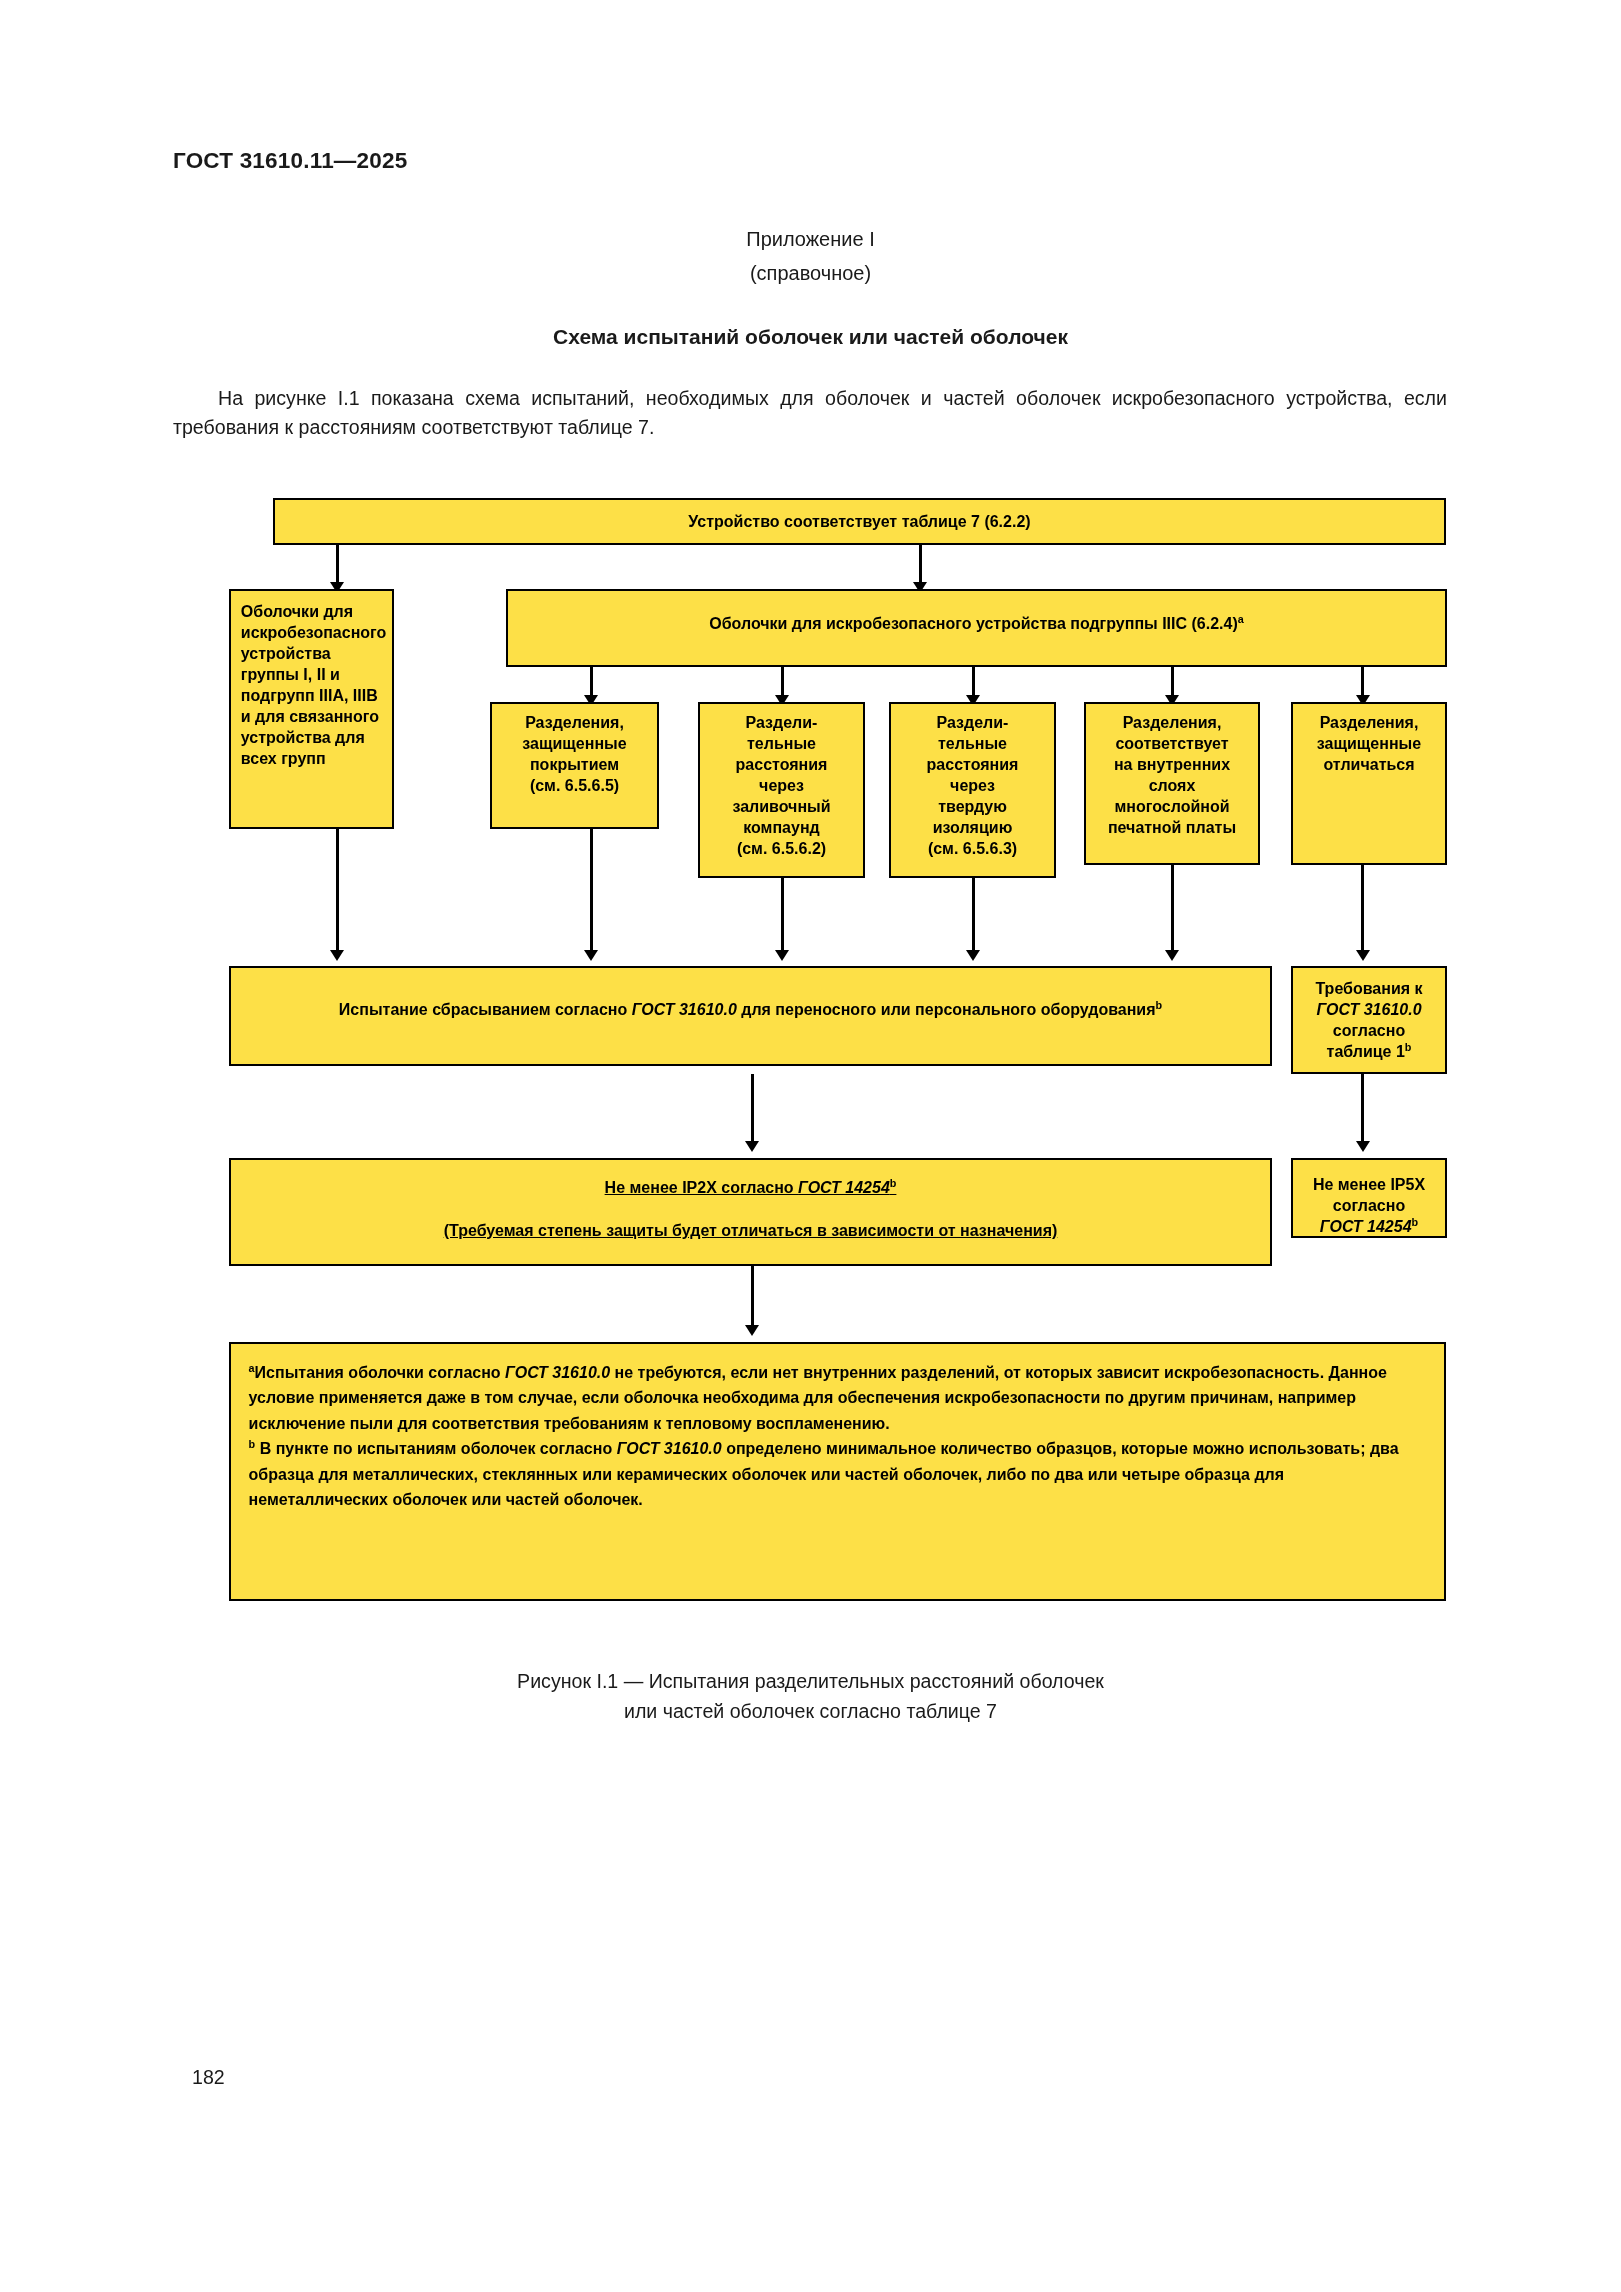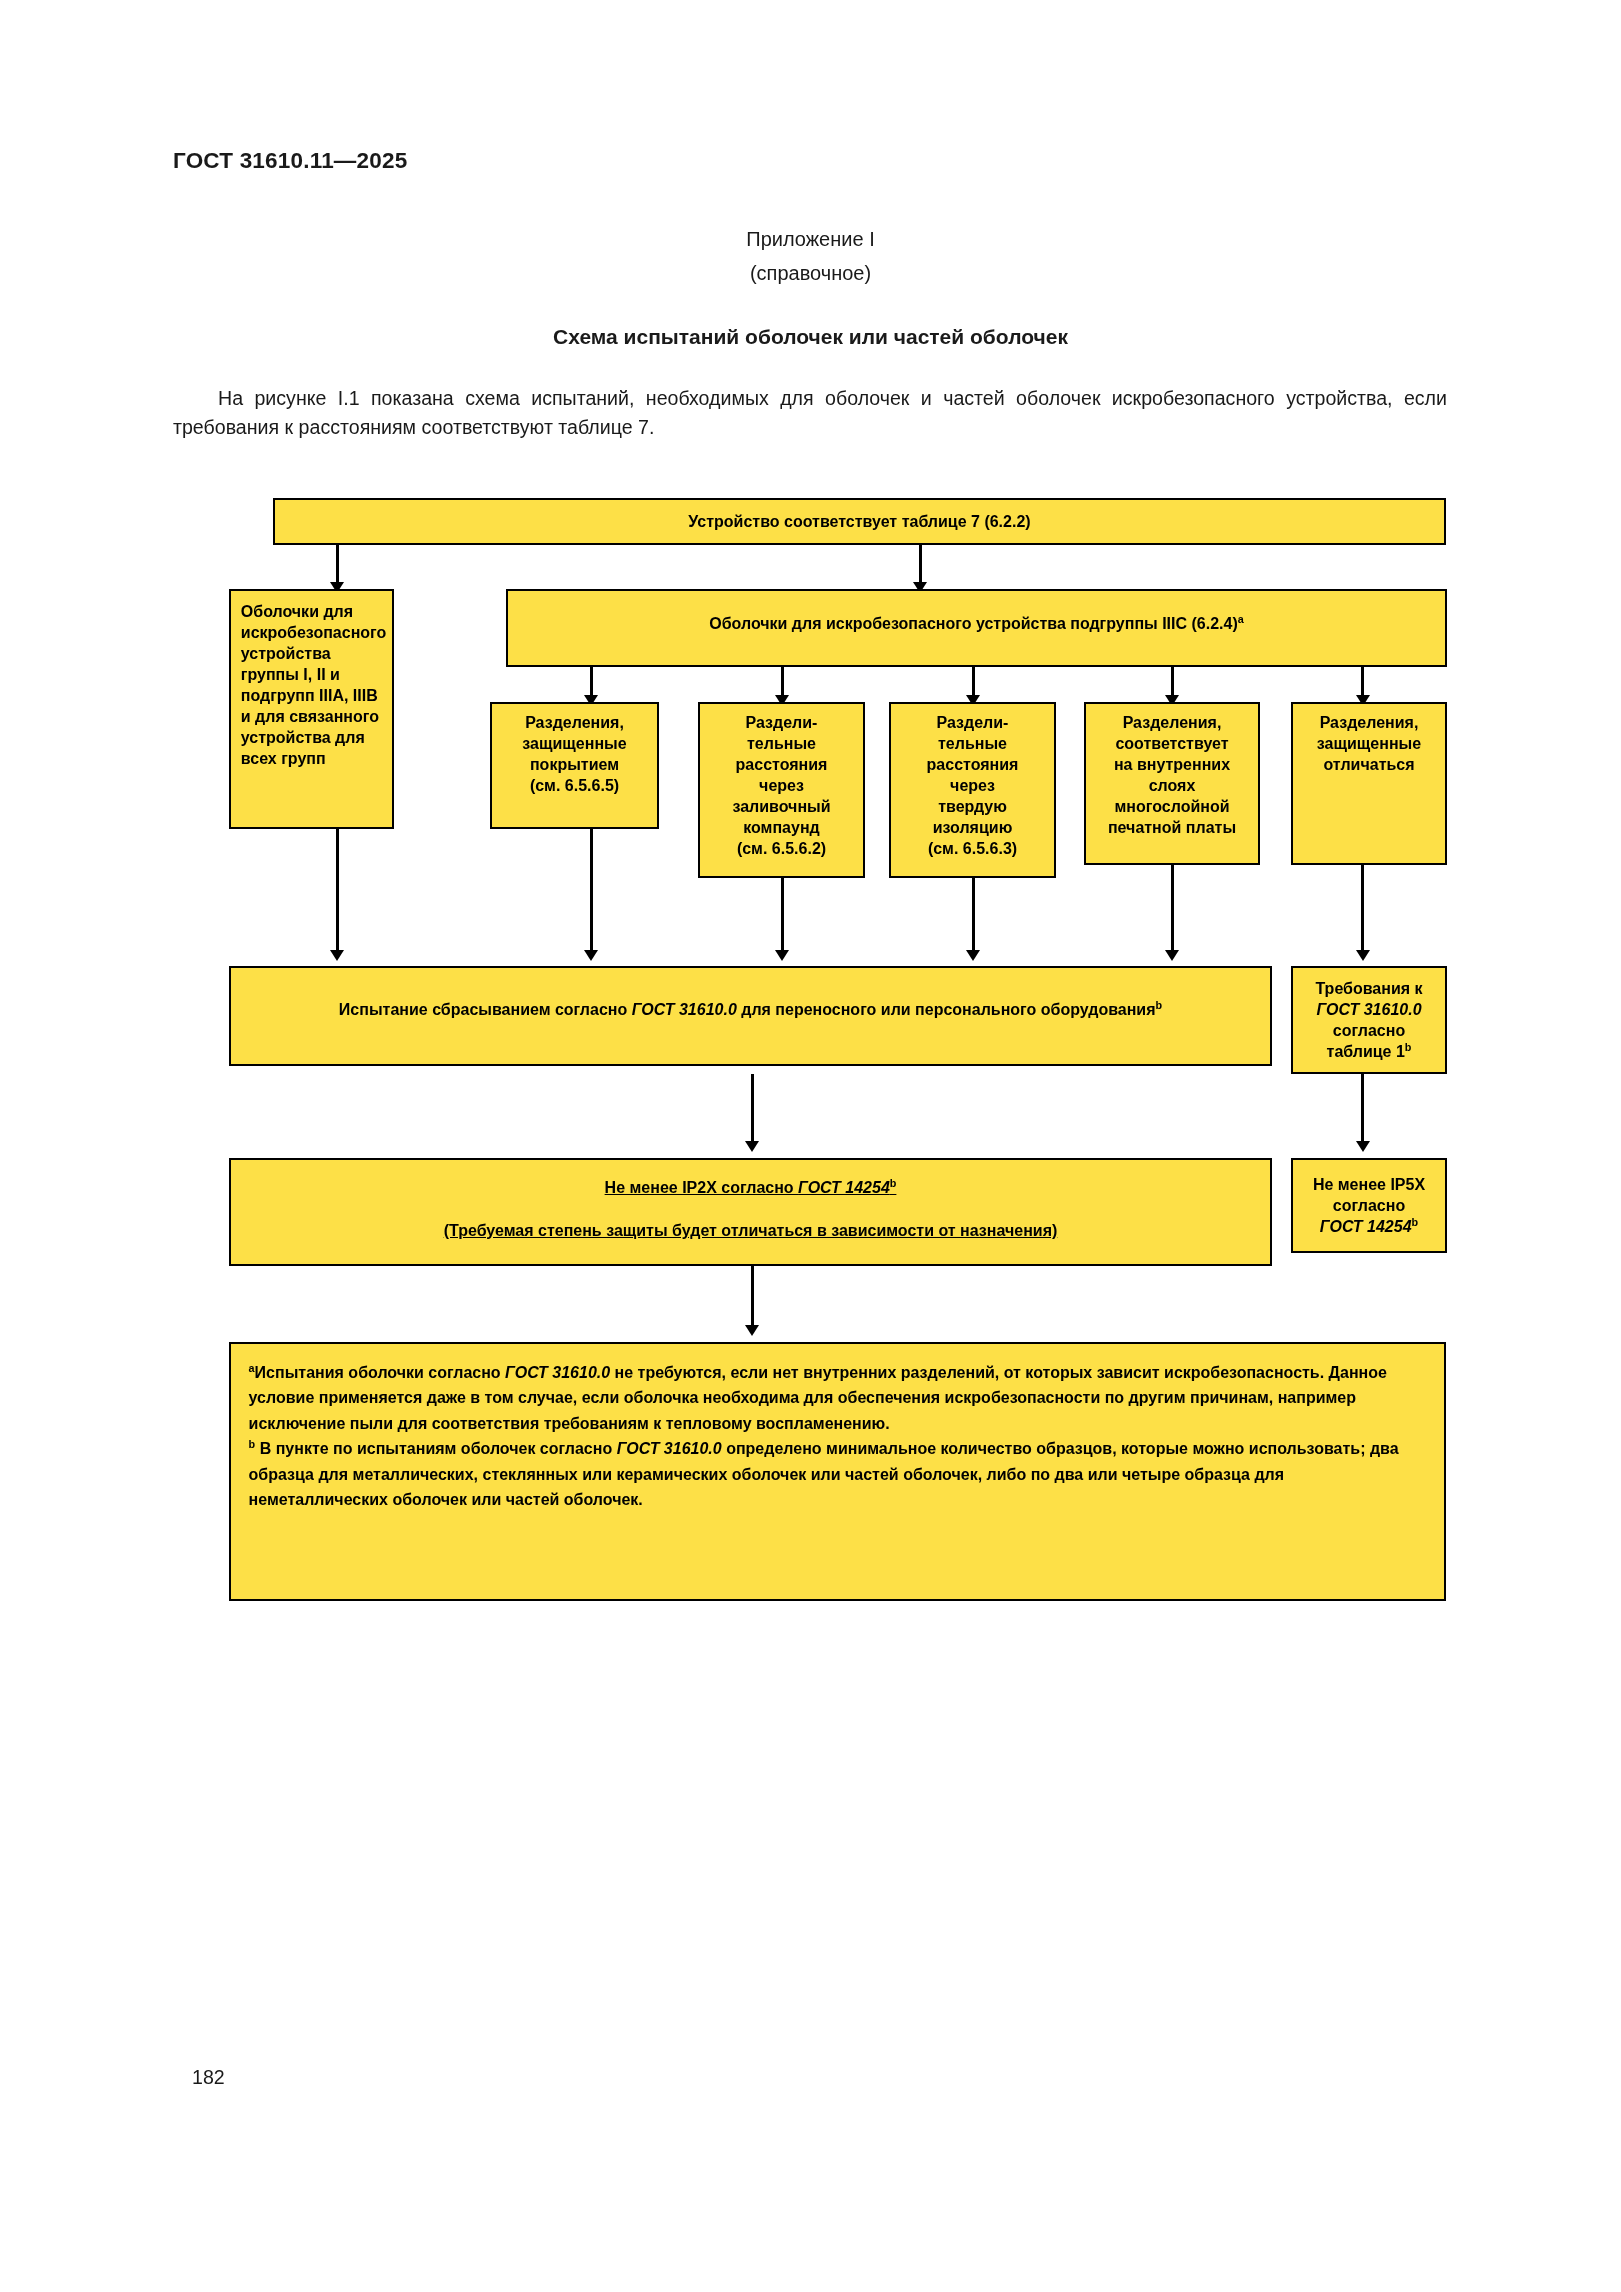--- a/index.html
+++ b/index.html
@@ -204,37 +204,41 @@
     <div class="ln vln" style="left:1361px;top:1074px;height:74px;"></div>
     <div class="arw" style="left:1356px;top:1141px;"></div>
 
     <div class="box c" style="left:229px;top:1158px;width:1043px;height:108px;">
       <div class="inner" style="padding-top:6px;line-height:43px;text-decoration:underline;">
         <div><span>Не менее IP2X согласно </span><span class="it">ГОСТ 14254</span><sup>b</sup></div>
         <div>(Требуемая степень защиты будет отличаться в зависимости от назначения)</div>
       </div>
     </div>
 
-    <div class="box c" style="left:1291px;top:1158px;width:156px;height:95px;">
+    <div class="box c" style="left:1291px;top:1158px;width:156px;height:80px;">
       <div class="inner" style="padding-top:13.7px;">
         <div>Не менее IP5X</div>
         <div>согласно</div>
         <div><span class="it">ГОСТ 14254</span><sup>b</sup></div>
       </div>
     </div>
 
     <div class="ln vln" style="left:751px;top:1265px;height:67px;"></div>
     <div class="arw" style="left:745px;top:1325px;"></div>
 
     <div class="box" style="left:229px;top:1342px;width:1217px;height:259px;">
       <div class="inner fn" style="padding:15.7px 17.6px;">
         <div><sup>a</sup><span>Испытания оболочки согласно </span><span class="it">ГОСТ 31610.0</span><span> не требуются, если нет внутренних разделений, от которых  зависит искробезопасность. Данное условие применяется даже в том случае, если оболочка необходима для  обеспечения искробезопасности по другим причинам, например исключение пыли для соответствия  требованиям к тепловому воспламенению.</span></div>
         <div><sup>b</sup><span> В пункте по испытаниям оболочек согласно </span><span class="it">ГОСТ 31610.0</span><span> определено минимальное количество образцов, которые можно использовать; два образца для металлических, стеклянных или керамических оболочек или частей оболочек, либо по два или четыре образца для неметаллических оболочек или частей оболочек.</span></div>
       </div>
     </div>
 
   </div>
 
+  <div class="fig-caption">
+    <div>Рисунок I.1 — Испытания разделительных расстояний оболочек</div>
+    <div>или частей оболочек согласно таблице 7</div>
+  </div>
 
   <div class="page-no">182</div>
 
 </div>
 
 
 </body></html>

